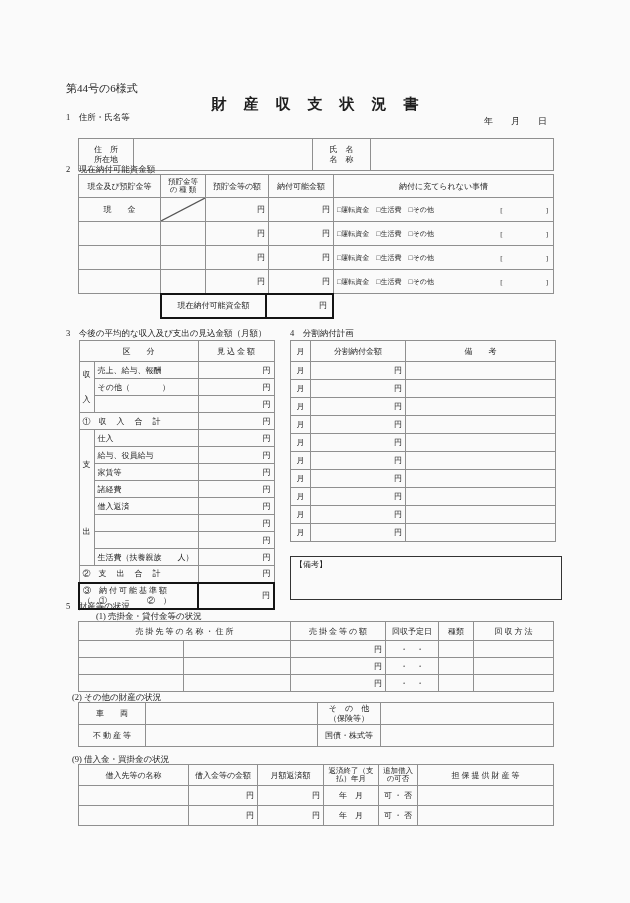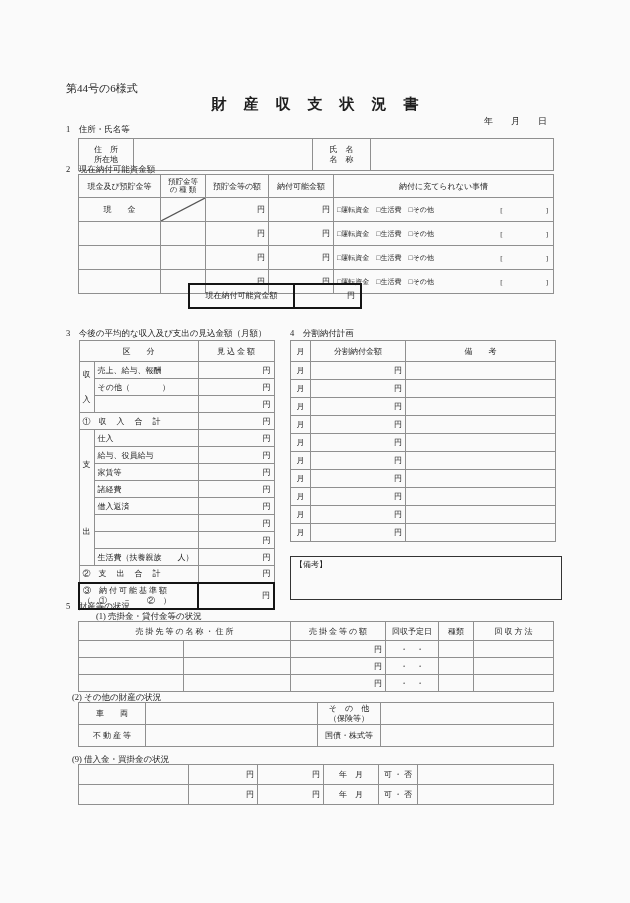--- a/index.html
+++ b/index.html
@@ -17,38 +17,38 @@
   td.y{text-align:right;padding-right:5px;}
   tr.hd td{text-align:center;}
   td.b{border:2px solid #141414 !important;}
   .two span{display:block;text-align:center;line-height:10px;}
   .hd2 span{display:block;text-align:center;font-size:7.5px;line-height:8.5px;}
   .cbs{display:flex;align-items:center;gap:7px;font-size:7px;}
   .cbs .bro{margin-left:auto;}
   .cbs .brc{margin-left:36px;margin-right:2px;}
   .gcol{display:flex;flex-direction:column;justify-content:space-around;align-items:center;}
   .diagcell{position:relative;padding:0;}
-  .summary{position:absolute;left:160px;top:283px;display:flex;margin-left:28px;}
+  .summary{position:absolute;left:160px;top:293px;display:flex;}
   .summary div{border:2px solid #141414;font-size:8px;height:22px;line-height:22px;background:transparent;}
   .summary .sl{width:103px;text-align:center;}
   .summary .sa{width:60px;text-align:right;padding-right:5px;border-left:none;}
   .remarks{position:absolute;left:290px;top:556px;width:262px;height:38px;
            border:1.5px solid #333;font-size:8px;padding:2px 4px;}
   .base2{white-space:nowrap;line-height:10px;font-size:8px;}
 </style>
 </head>
 <body>
 
 <div class="page">
 
   <div class="formno">第44号の6様式</div>
   <div class="title">財　産　収　支　状　況　書</div>
   <div class="dateline">年　　月　　日</div>
 
-  <div class="lbl" style="left:66px;top:124px;">1　住所・氏名等</div>
+  <div class="lbl" style="left:66px;top:112px;">1　住所・氏名等</div>
   <table class="t" style="left:78px;top:138px;width:475px;">
     <colgroup>
         <col style="width:55px">
         <col style="width:179px">
         <col style="width:58px">
         <col style="width:183px">
       </colgroup>
     <tbody>
         <tr style="height:32px;">
       <td class="two">
@@ -388,20 +388,34 @@
   <table class="t" style="left:78px;top:764px;width:475px;">
     <colgroup>
         <col style="width:110px">
         <col style="width:69px">
         <col style="width:66px">
         <col style="width:55px">
         <col style="width:39px">
         <col style="width:136px">
       </colgroup>
     <tbody>
+        <tr class="hd" style="height:21px;">
+      <td>借入先等の名称</td>
+      <td>借入金等の金額</td>
+      <td>月額返済額</td>
+      <td class="hd2">
+        <span>返済終了（支</span>
+        <span>払）年月</span>
+      </td>
+      <td class="hd2">
+        <span>追加借入</span>
+        <span>の可否</span>
+      </td>
+      <td>担 保 提 供 財 産 等</td>
+    </tr>
     <tr style="height:20px;">
       <td></td>
       <td class="y">円</td>
       <td class="y">円</td>
       <td class="c">年　月</td>
       <td class="c">可 ・ 否</td>
       <td></td>
     </tr>
     <tr style="height:20px;">
       <td></td>

